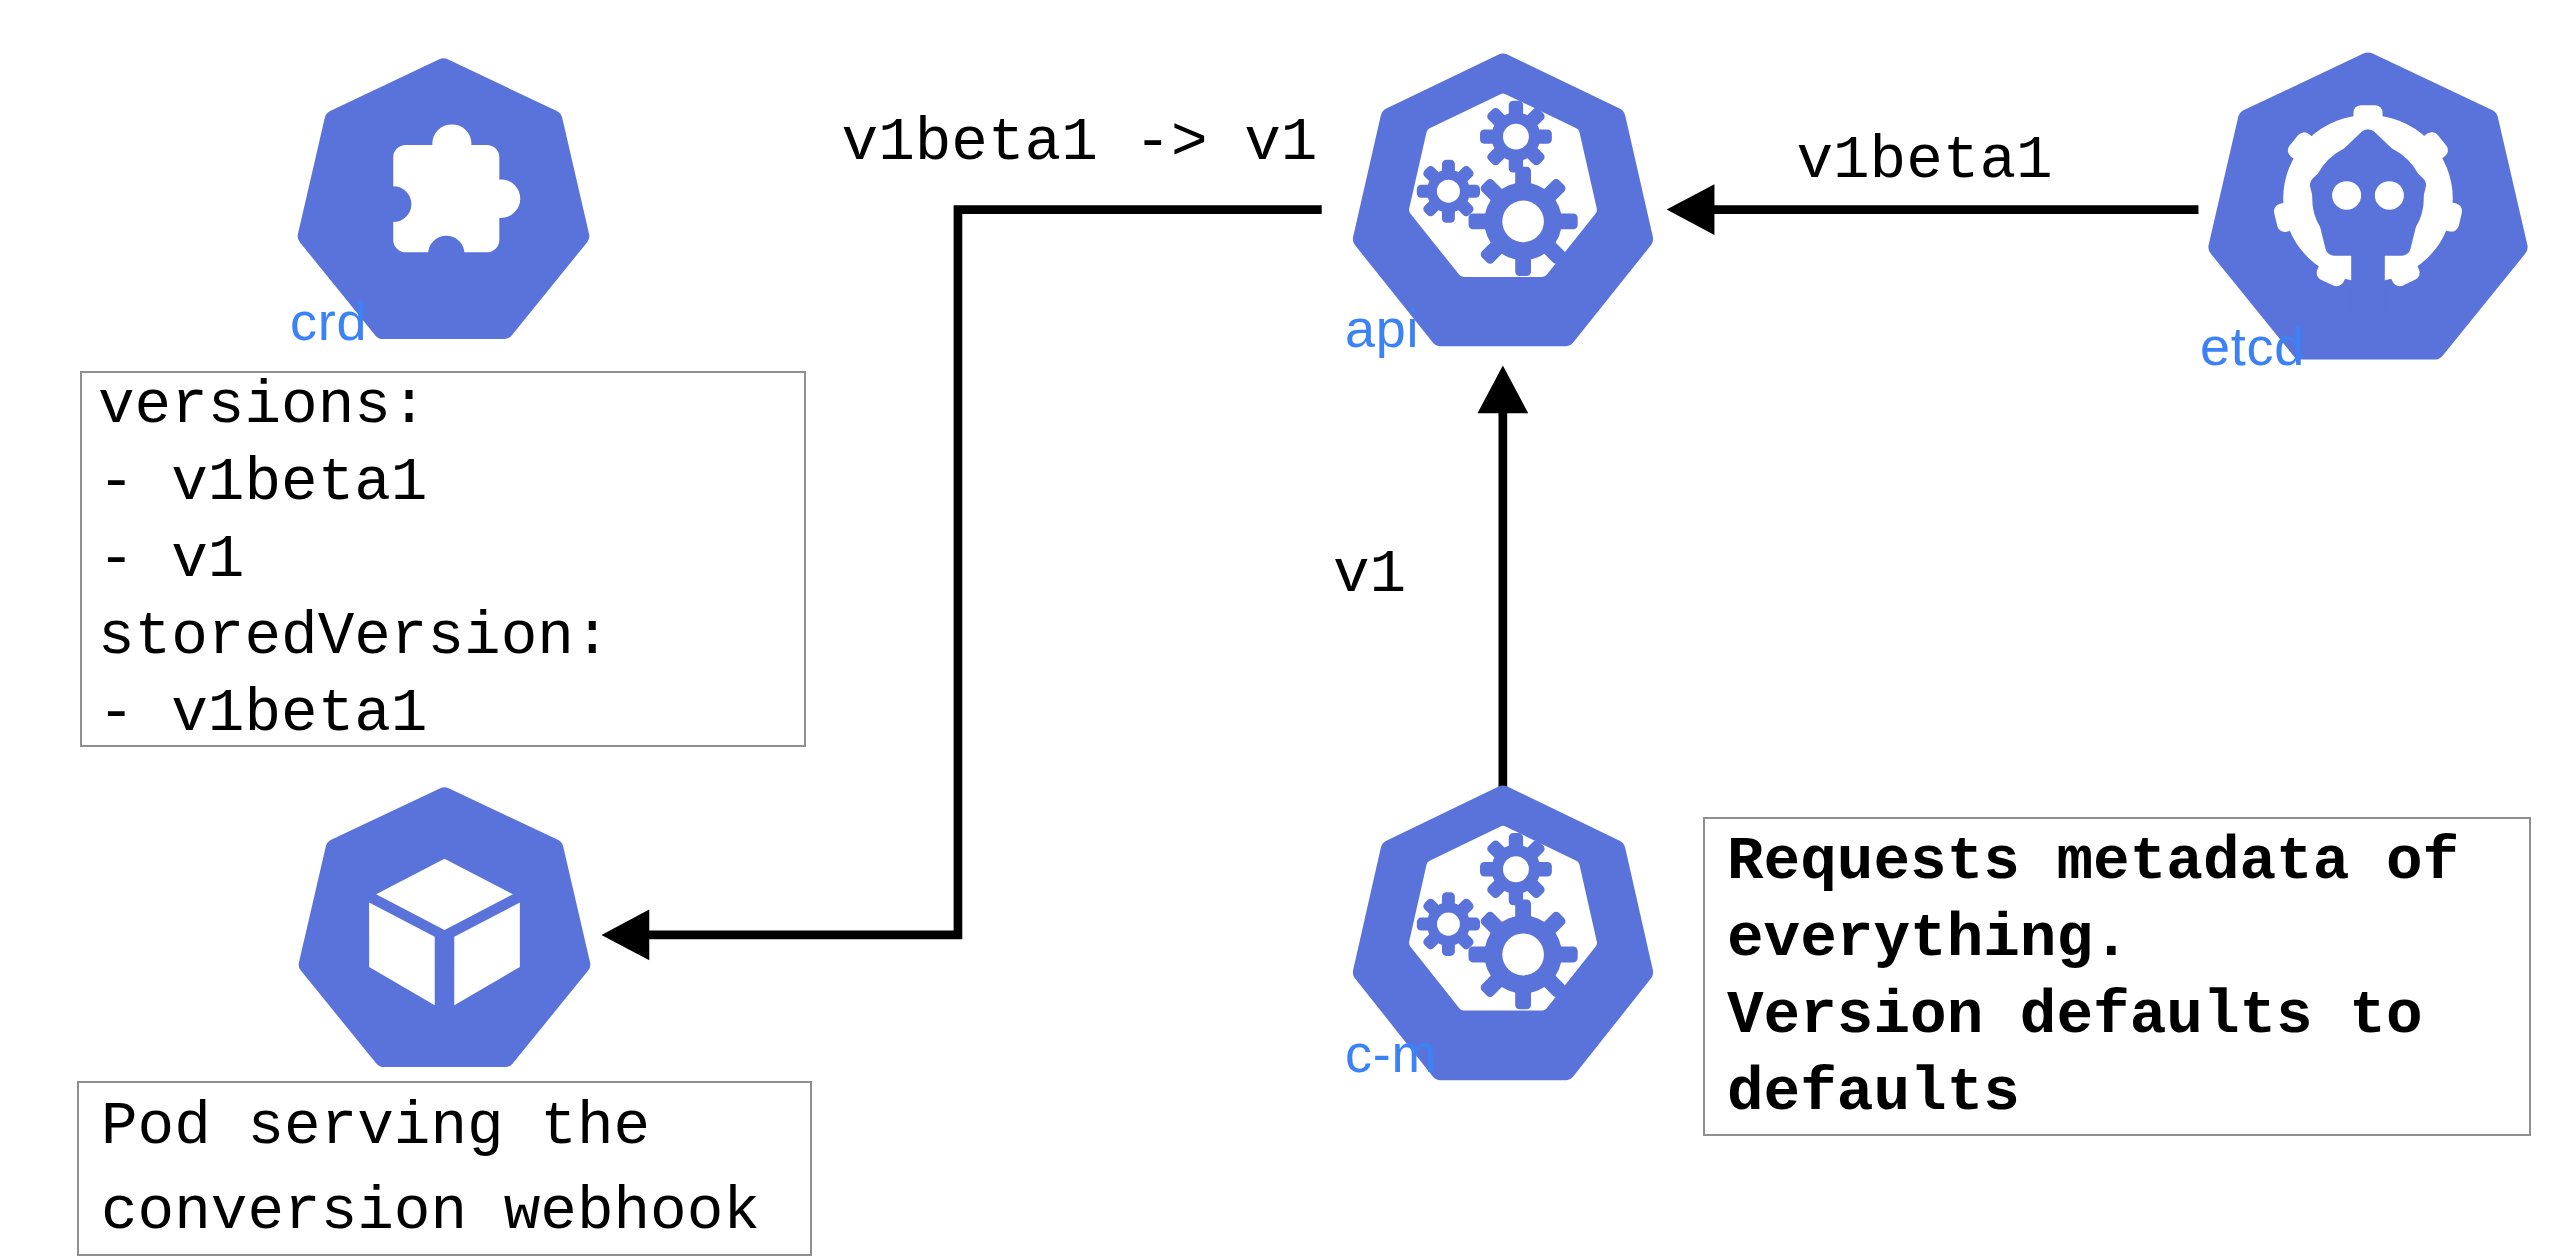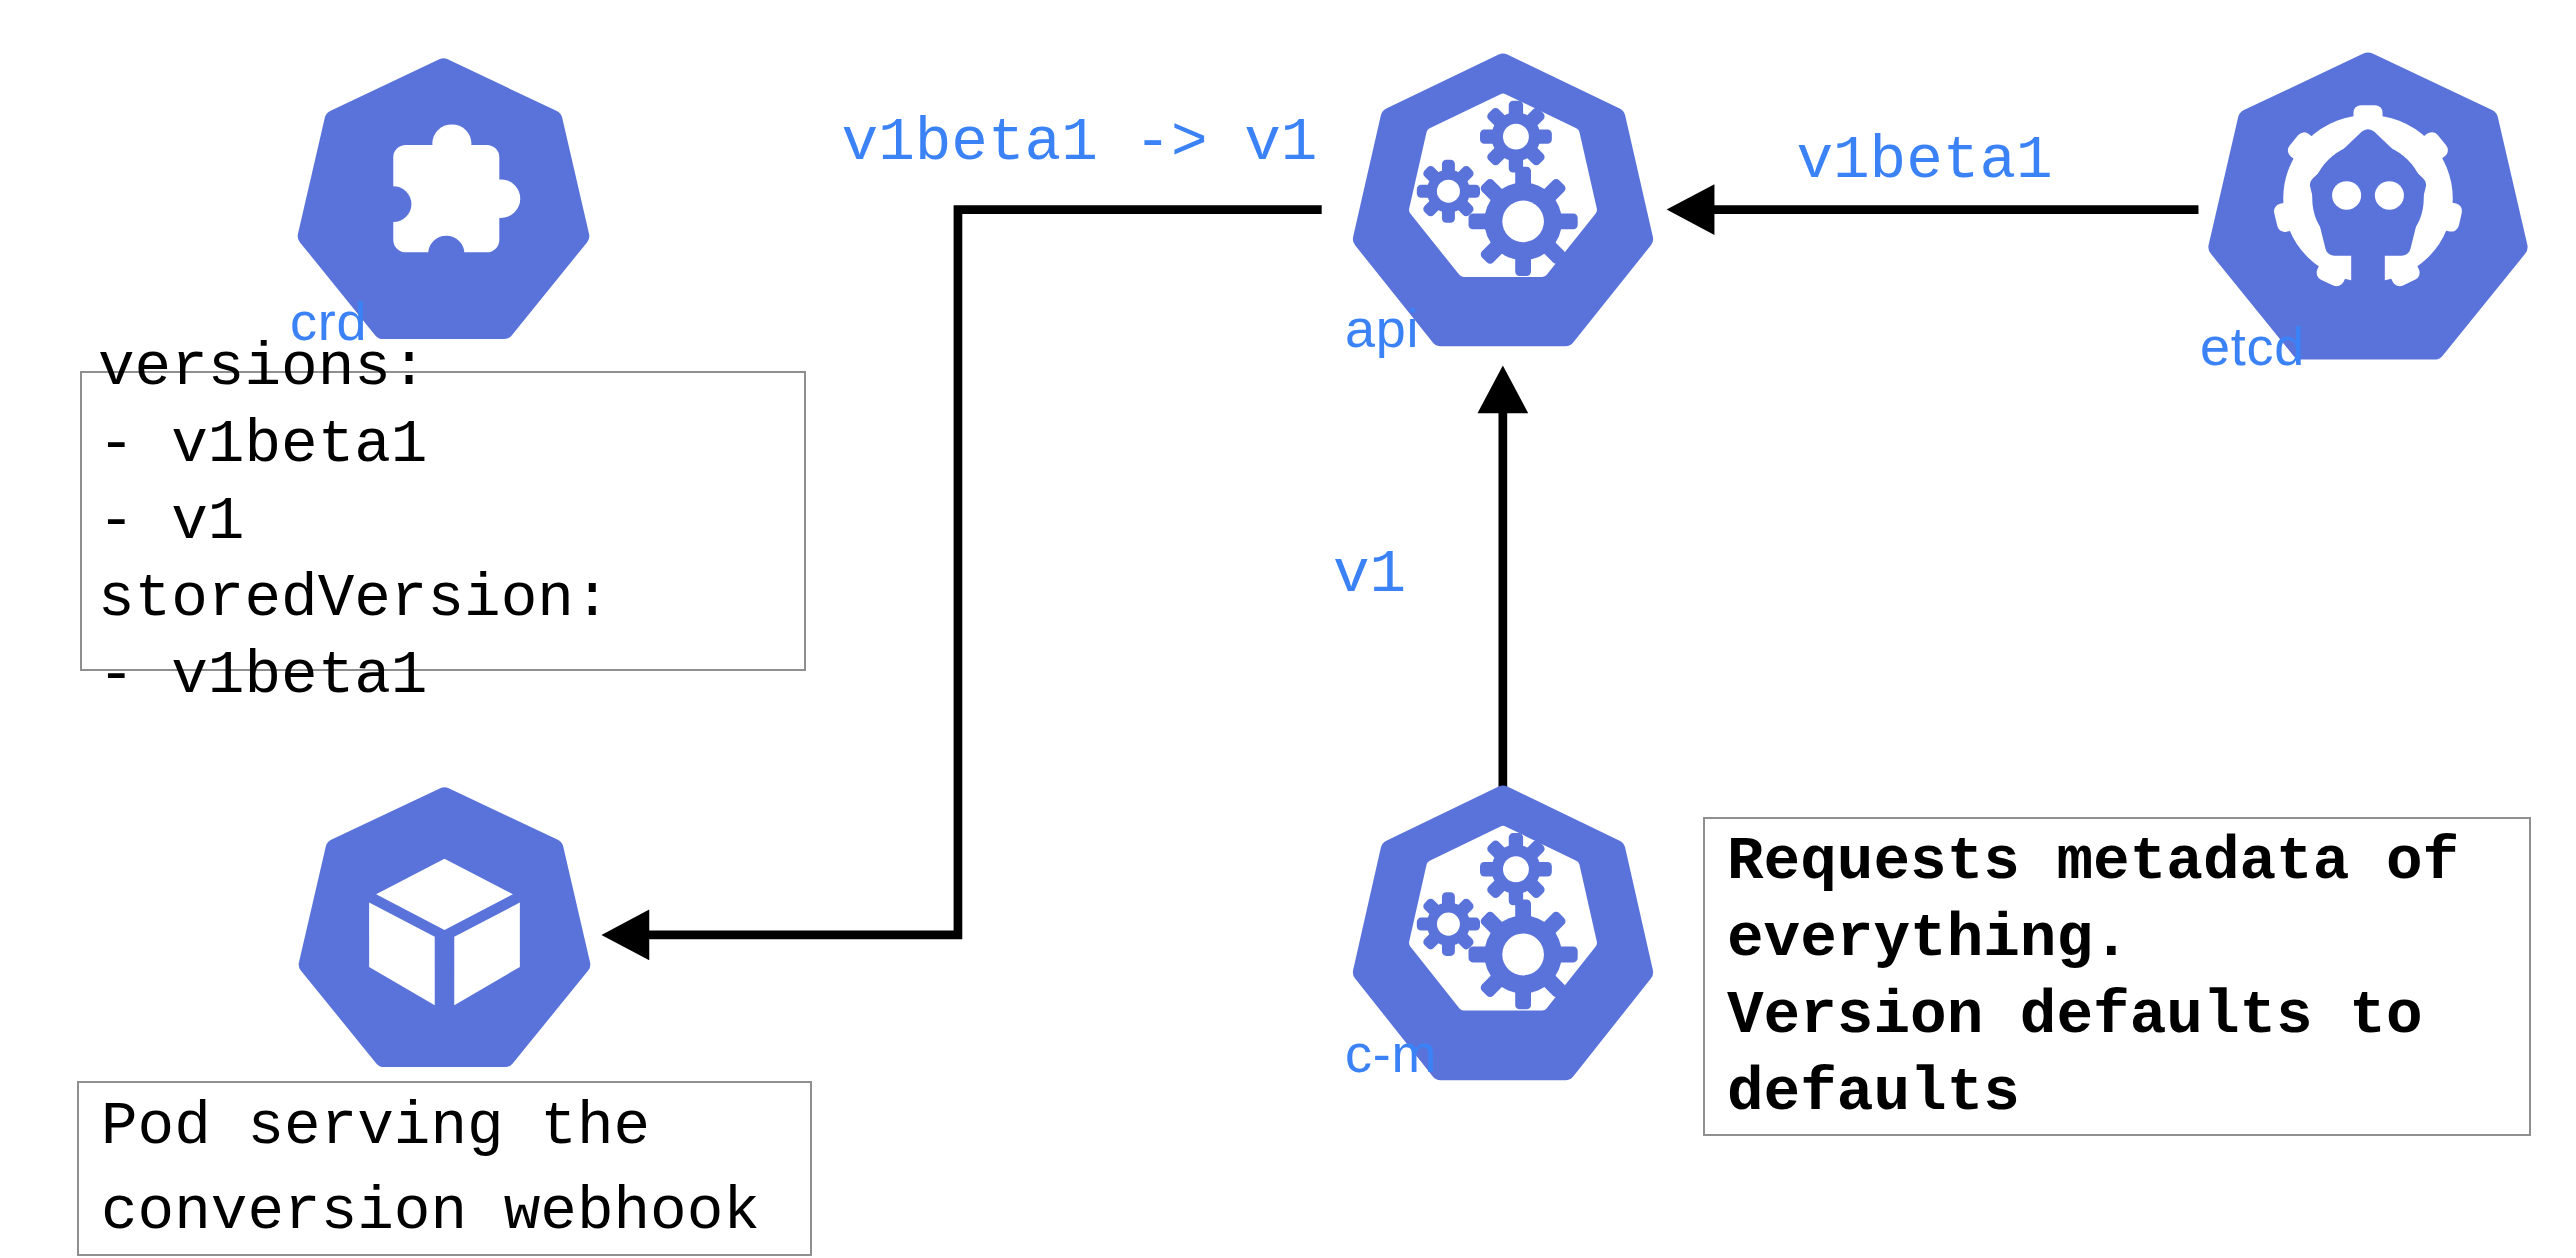--- a/index.html
+++ b/index.html
@@ -26,21 +26,21 @@
     background:#ffffff;
     display:flex;flex-direction:column;justify-content:center;
     padding:0 22px;
     font:61px/77px "Liberation Mono",monospace;
     color:#000000;
     white-space:pre;
   }
   .edge-label{
     position:absolute;
     font:61px/77px "Liberation Mono",monospace;
-    color:#3b82f6;
+    color:#000000;
     white-space:pre;
   }
   #edges{position:absolute;left:0;top:0;width:2576px;height:1259px;pointer-events:none;}
 </style>
 </head>
 <body>
 
 <div id="canvas">
 
   <svg id="edges" viewBox="0 0 3555 1737">
@@ -223,21 +223,21 @@
         <g transform="rotate(135)">
             <rect x="-4.5" y="-22" width="9" height="44" rx="3"></rect>
           </g>
         <circle r="15"></circle>
         <circle r="8" fill="#ffffff"></circle>
       </g>
     </svg>
     <span class="icon-label" style="bottom:16px;">c-m</span>
   </div>
 
-  <div class="mono-box" style="left:80px;top:371px;width:726px;height:300px;padding-left:16px;">
+  <div class="mono-box" style="left:80px;top:371px;width:726px;height:376px;padding-left:16px;">
     <div>versions:</div>
     <div>- v1beta1</div>
     <div>- v1</div>
     <div>storedVersion:</div>
     <div>- v1beta1</div>
   </div>
 
   <div class="mono-box" style="left:77px;top:1081px;width:735px;height:175px;gap:8px;">
     <div>Pod serving the</div>
     <div>conversion webhook</div>

